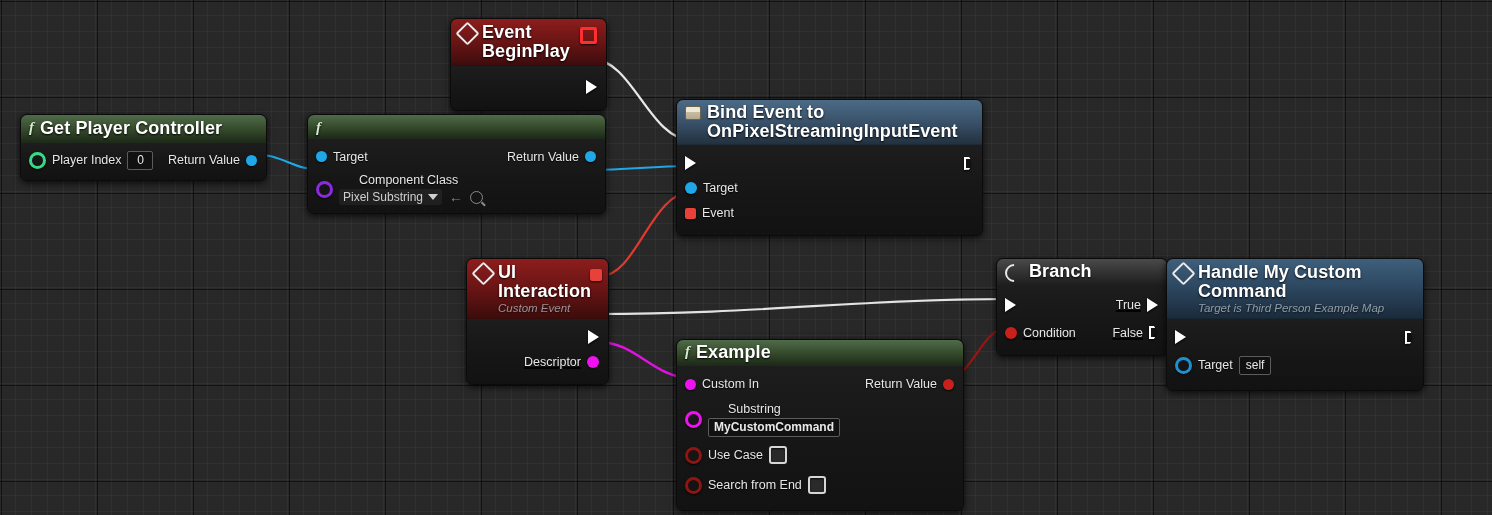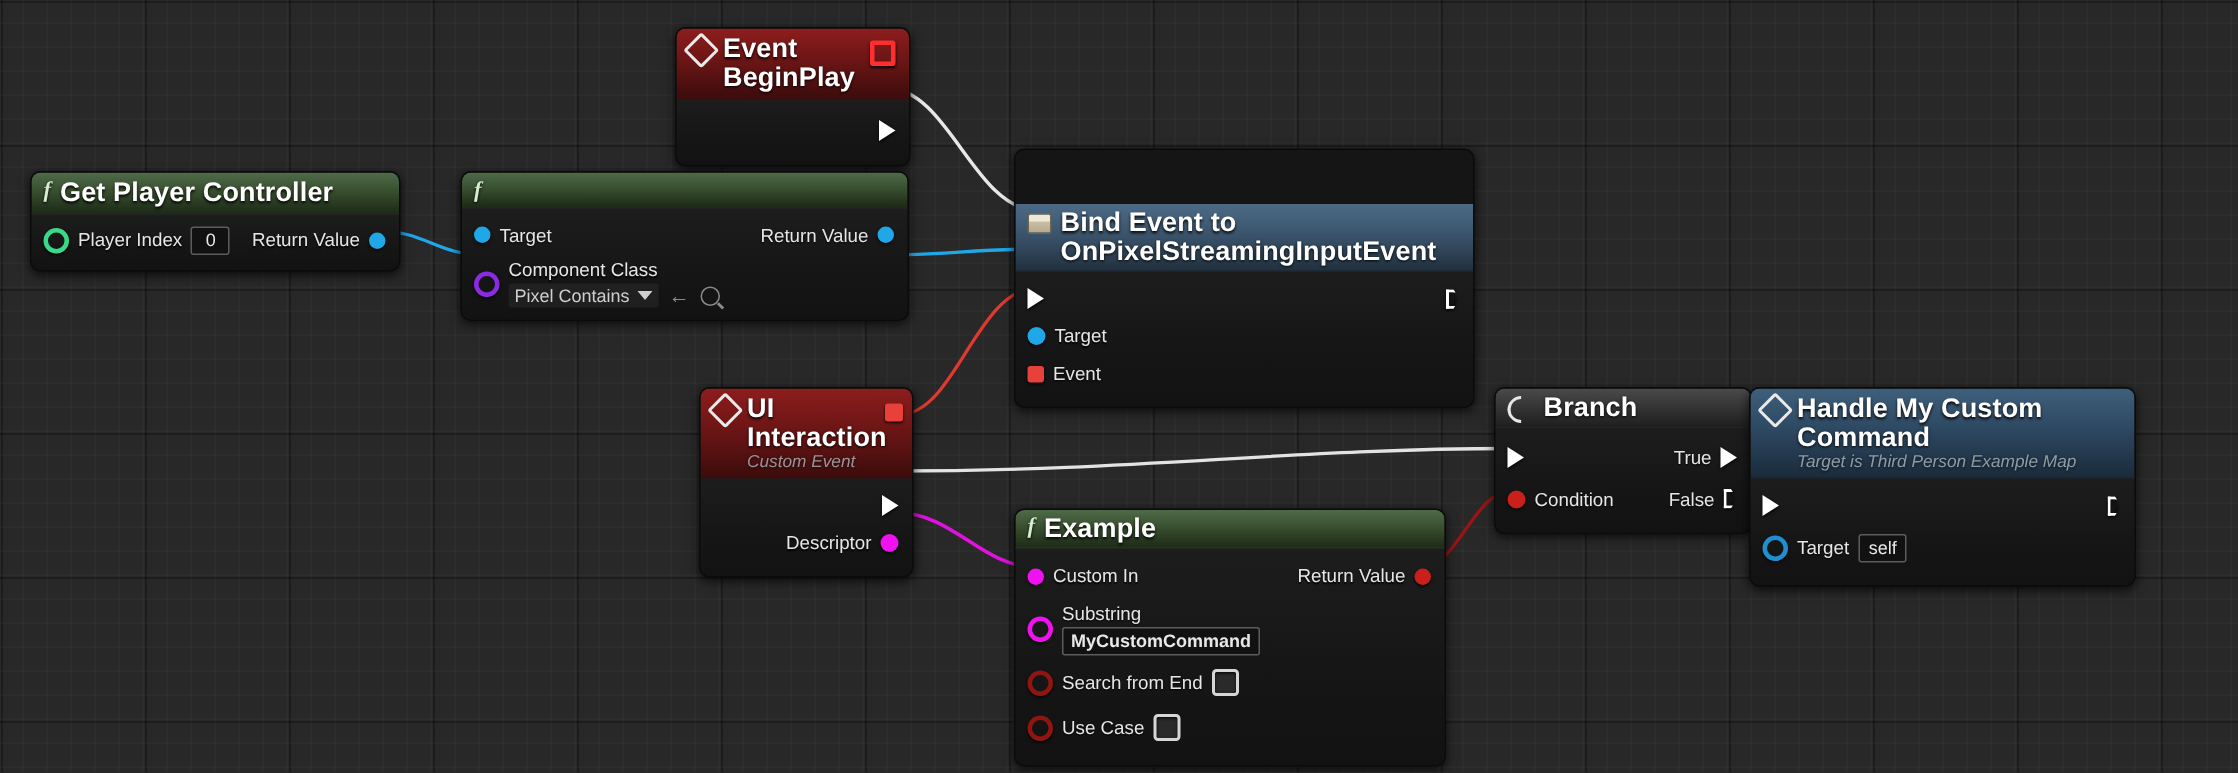--- a/index.html
+++ b/index.html
@@ -79,21 +79,21 @@
     background:linear-gradient(180deg,#efe8d6 0%,#efe8d6 38%,#c9bfa6 40%,#b5aa8e 100%);
     border:1px solid #6d6450;
   }
 
   
   .rows{padding:5px 0 7px;}
   .row{
     position:relative;display:flex;align-items:center;
     min-height:23px;padding:1px 9px 1px 8px;
   }
-  .row.split{}
+  .row.split{text-decoration:underline;}
   .lbl{font-size:12.5px;color:#e6e6e6;text-shadow:0 1px 1px rgba(0,0,0,.9);white-space:nowrap;}
   .left{display:flex;align-items:center;gap:6px;}
   .right{display:flex;align-items:center;gap:6px;margin-left:auto;}
 
   
   .pin-exec{
     width:0;height:0;border-left:11px solid #fff;
     border-top:7px solid transparent;border-bottom:7px solid transparent;
     filter:drop-shadow(0 1px 1px rgba(0,0,0,.9));
   }
@@ -146,21 +146,21 @@
   .ico-back{font-size:14px;color:#8a8a8a;line-height:12px;}
   .ico-find{
     width:11px;height:11px;border:1.6px solid #8a8a8a;border-radius:50%;
     position:relative;
   }
   .ico-find::after{
     content:"";position:absolute;right:-4px;bottom:-2px;width:5px;height:1.6px;
     background:#8a8a8a;transform:rotate(45deg);
   }
   .stack{display:flex;flex-direction:column;gap:2px;}
-  .stack .lbl{line-height:14px;}
+  .stack .lbl{line-height:14px;margin-left:20px;}
   .hdr-pin{position:absolute;right:9px;top:8px;}
 </style>
 </head>
 <body>
 
 <div id="graph">
 
   <svg class="wires" xmlns="http://www.w3.org/2000/svg">
 
     <path d="M251,154 C285,154 290,170 324,170" stroke="#1fa7e8" stroke-width="2.2" fill="none"></path>
@@ -239,35 +239,35 @@
             <span class="pin-dot" style="background:#1fa7e8;"></span>
           </span>
         </div>
         <div class="row" style="align-items:center;padding-top:4px;">
           <span class="left" style="align-items:center;">
             <span class="pin-dot hollow" style="border-color:#8a2be2;"></span>
             <span class="stack">
               <span class="lbl">Component Class</span>
               <span style="display:flex;align-items:center;gap:7px;">
                 <span class="combo">
-                  <span class="ctext">Pixel Contains</span>
+                  <span class="ctext">Pixel Substring</span>
                   <span class="caret"></span>
                 </span>
                 <span class="ico-back">←</span>
                 <span class="ico-find"></span>
               </span>
             </span>
           </span>
         </div>
       </div>
     </div>
   </div>
 
   <div class="node" style="left:676px;top:99px;width:305px;">
-    <div class="hdr bind" style="padding-top:3px;padding-bottom:3px;margin-top:36px;">
+    <div class="hdr bind" style="padding-top:3px;padding-bottom:3px;">
       <span class="icn bind-ic"></span>
       <span class="titles">
         <span class="t">Bind Event to OnPixelStreamingInputEvent</span>
       </span>
     </div>
     <div class="body">
       <div class="rows" style="padding-top:6px;padding-bottom:9px;">
         <div class="row split">
           <span class="left">
               <span class="pin-exec"></span>
@@ -342,28 +342,28 @@
             <span class="pin-dot hollow" style="border-color:#ef11ef;"></span>
             <span class="stack">
               <span class="lbl">Substring</span>
               <span class="vbox wide" style="min-width:110px;">MyCustomCommand</span>
             </span>
           </span>
         </div>
         <div class="row" style="padding-top:6px;">
           <span class="left">
             <span class="pin-dot hollow" style="border-color:#8e1512;"></span>
+            <span class="lbl">Use Case</span>
+            <span class="chk"></span>
+          </span>
+        </div>
+        <div class="row" style="padding-top:6px;">
+          <span class="left">
+            <span class="pin-dot hollow" style="border-color:#8e1512;"></span>
             <span class="lbl">Search from End</span>
-            <span class="chk"></span>
-          </span>
-        </div>
-        <div class="row" style="padding-top:6px;">
-          <span class="left">
-            <span class="pin-dot hollow" style="border-color:#8e1512;"></span>
-            <span class="lbl">Use Case</span>
             <span class="chk"></span>
           </span>
         </div>
       </div>
     </div>
   </div>
 
   <div class="node" style="left:996px;top:258px;width:170px;">
     <div class="hdr gray" style="padding-top:3px;padding-bottom:3px;">
       <span class="icn branch-ic"></span>

